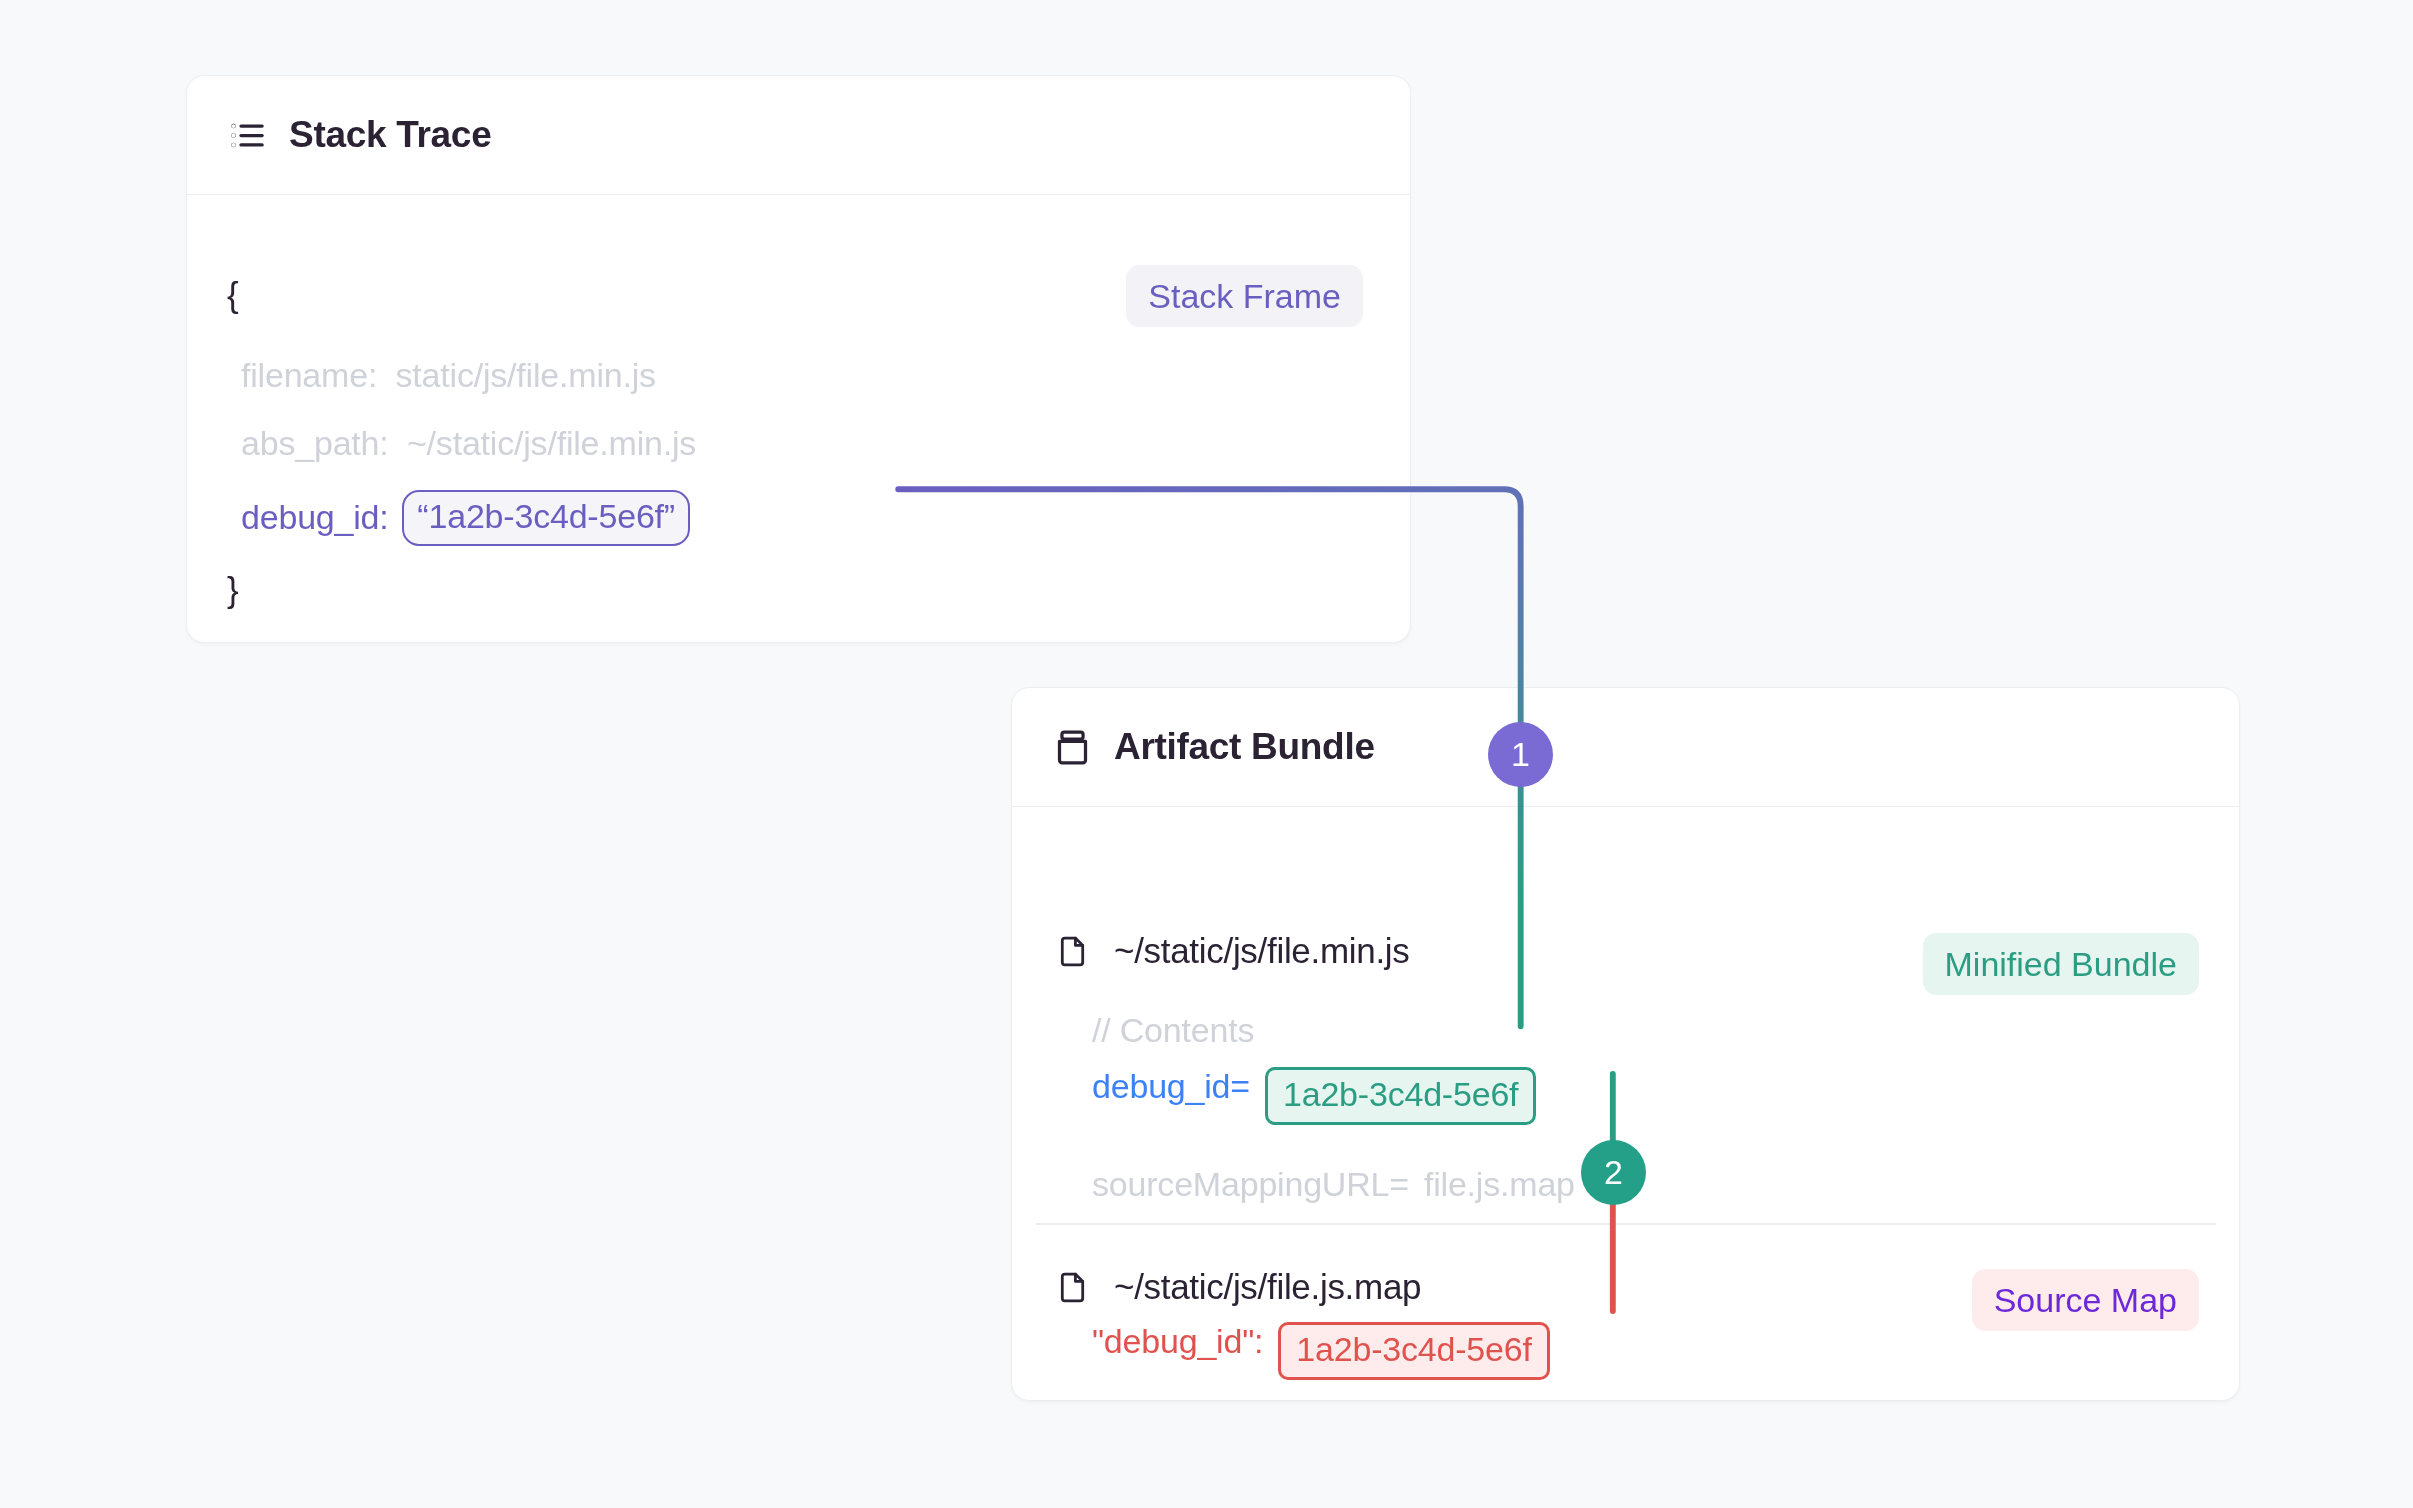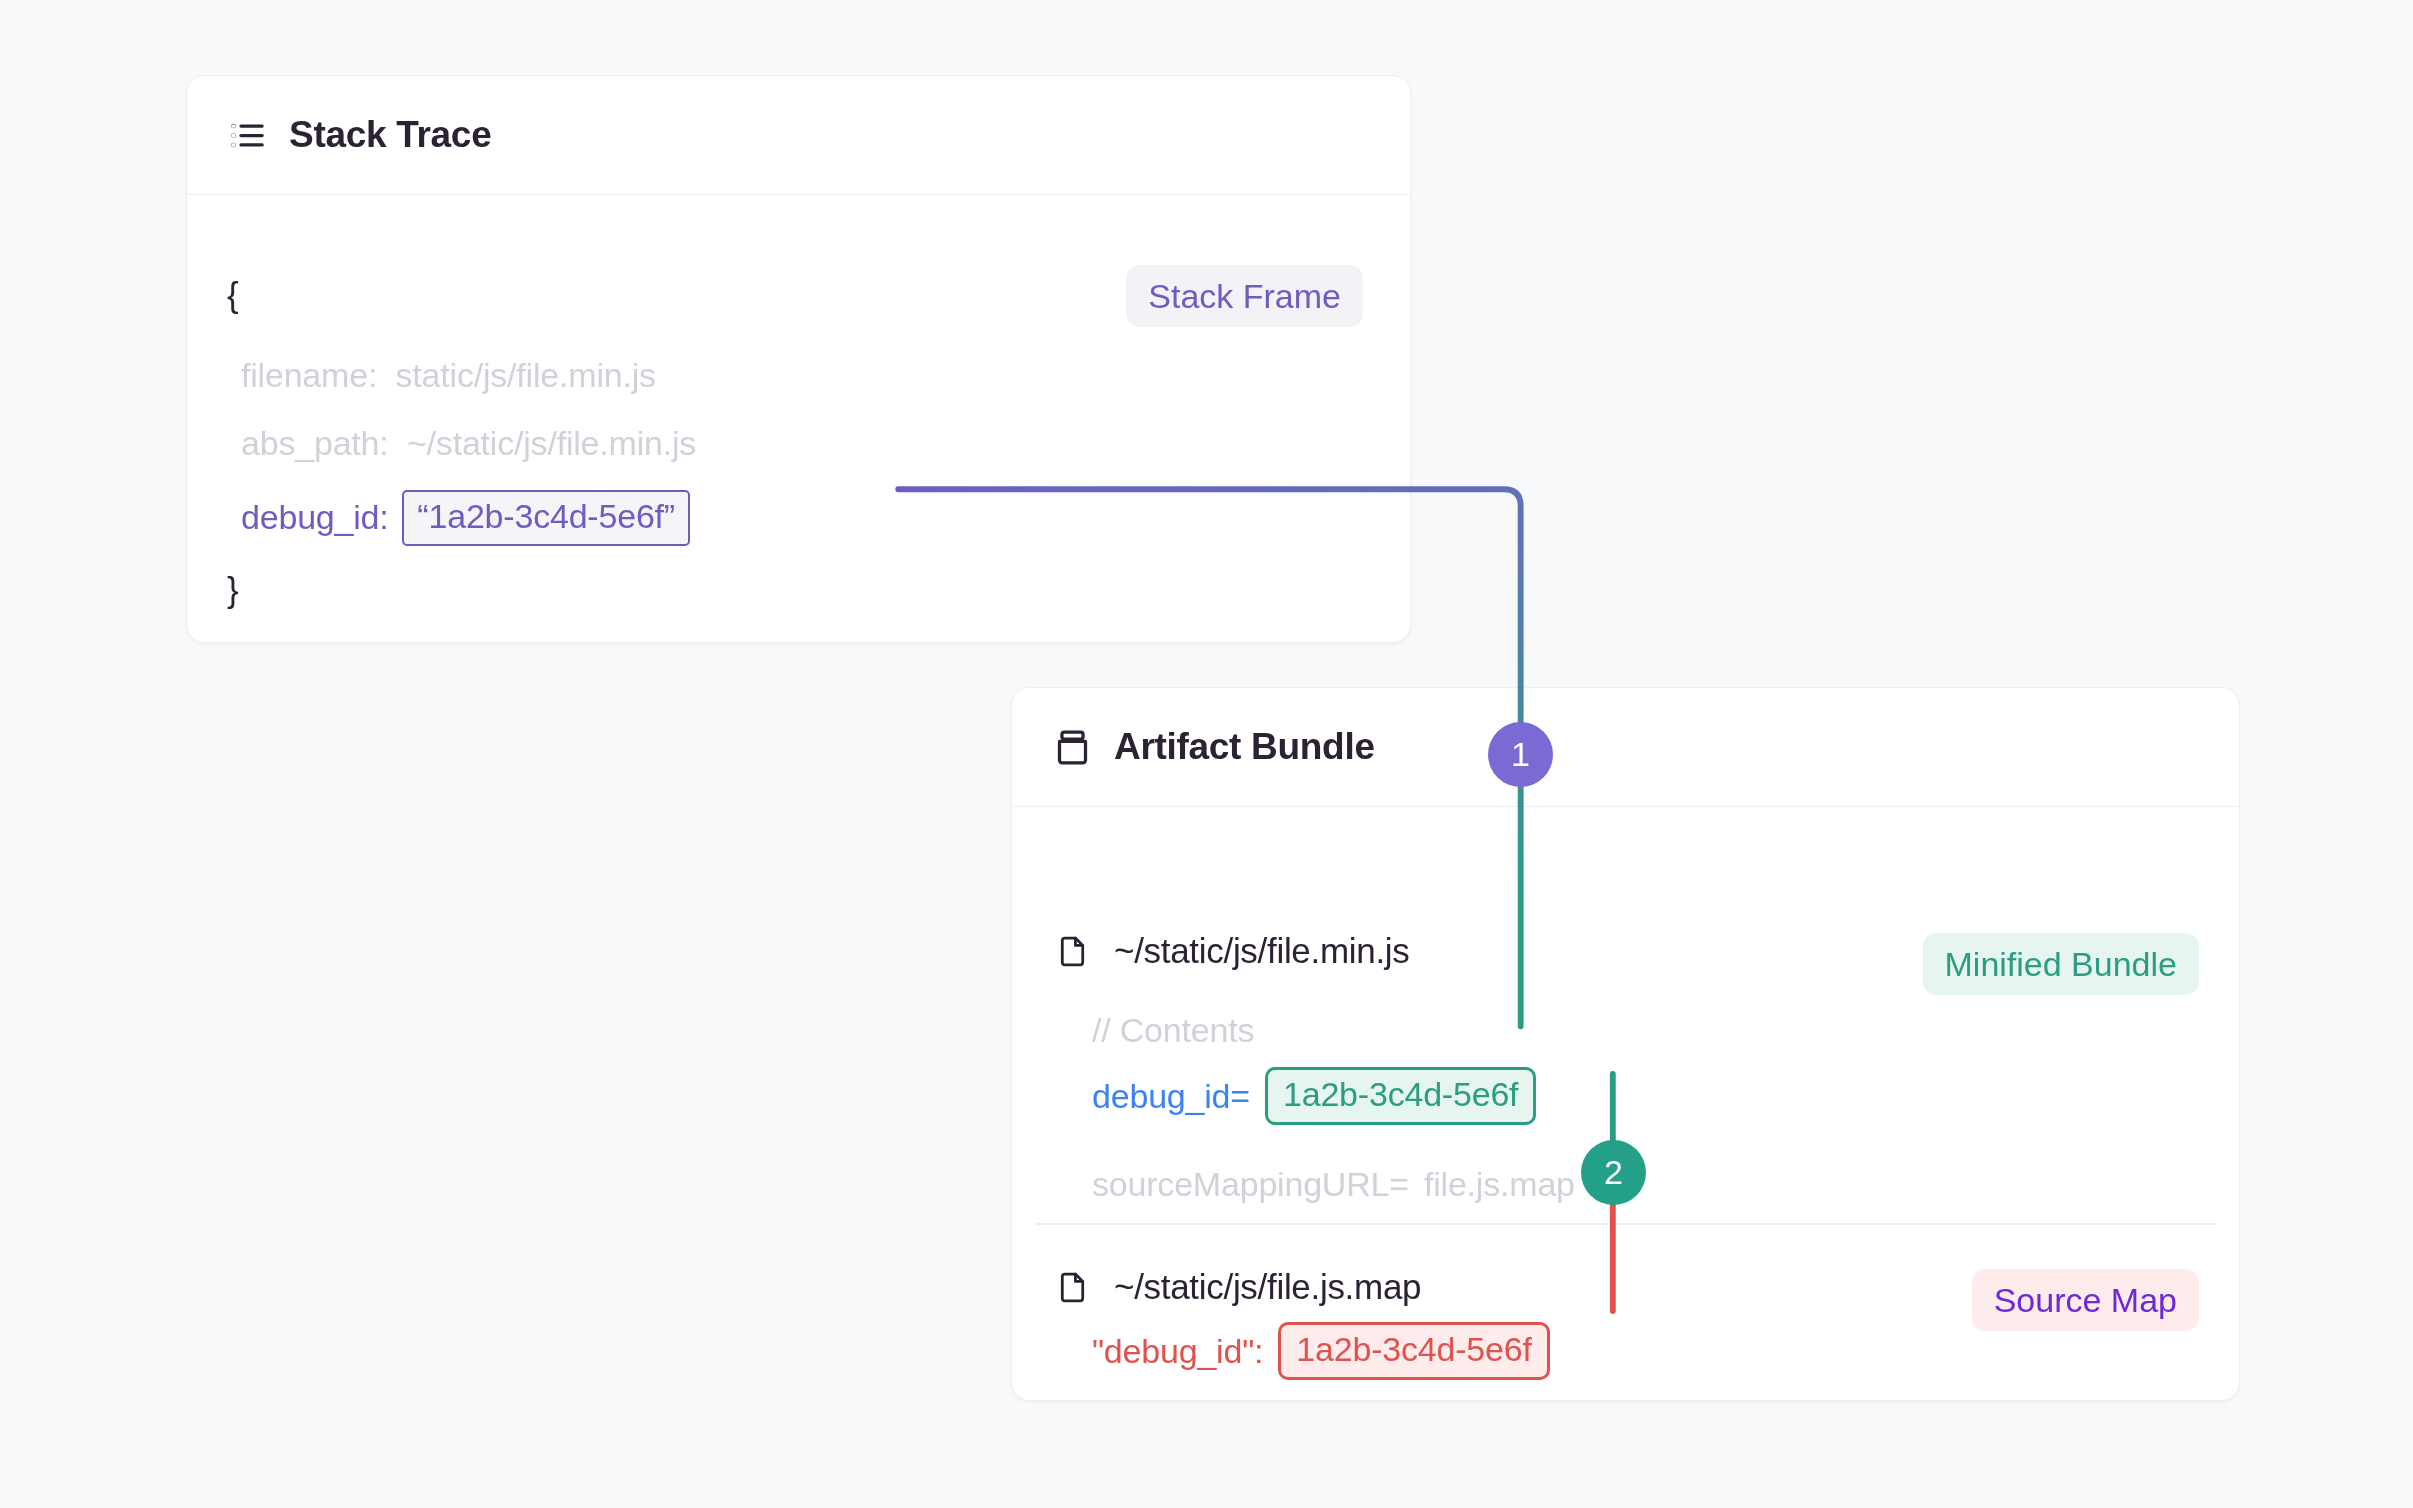--- a/index.html
+++ b/index.html
@@ -107,21 +107,21 @@
     display: inline-flex;
     align-items: center;
     justify-content: center;
     box-sizing: border-box;
     white-space: nowrap;
   }
   .chip-purple {
     border: 2.5px solid #6a5fc1;
     background: #f4f4f9;
     color: #6a5fc1;
-    border-radius: 5px;
+    border-radius: 17px;
     padding: 5px 13.4px 7.5px 13.4px;
     font-size: 34px;
   }
   .chip-green {
     border: 3.4px solid #2a9d82;
     background: #e6f5f0;
     color: #2a9d82;
     border-radius: 10px;
     padding: 5px 15px 8.4px 15px;
     font-size: 34px;
@@ -180,21 +180,20 @@
     font-size: 35px;
     color: #2b2233;
     letter-spacing: -0.3px;
   }
   #af-min-file  { left: 40px; top: 124px; }
   #af-map-file  { left: 40px; top: 460px; align-items: center; }
 
   .ab-line {
     position: absolute;
     display: flex;
-    align-items: center;
     gap: 15px;
     white-space: nowrap;
   }
   #ab-contents    { left: 80px; top: 204px; }
   #ab-debugid     { left: 80px; top: 260px; }
   #ab-smurl       { left: 80px; top: 358px; gap: 15px; }
   #ab-map-debugid { left: 80px; top: 515px; }
 
   .key-green { color: #3b82f6; }
   .key-red   { color: #e0524d; }

